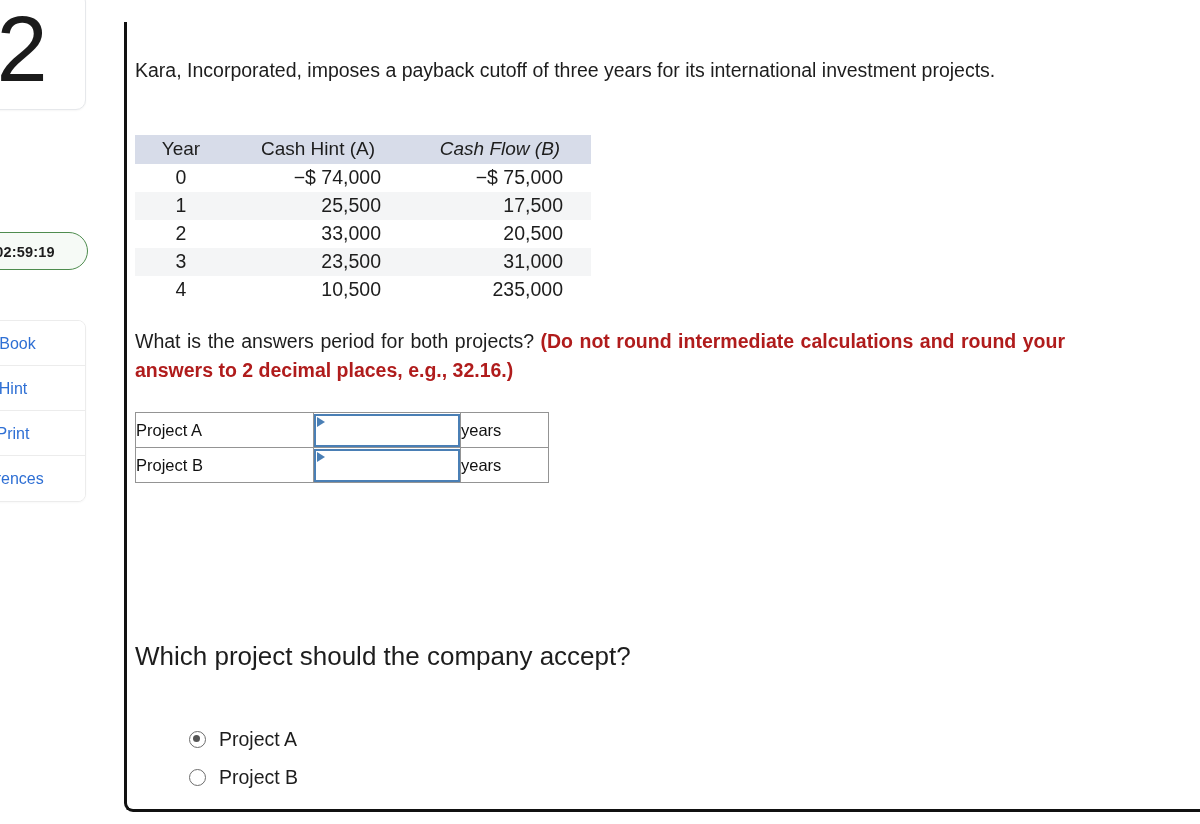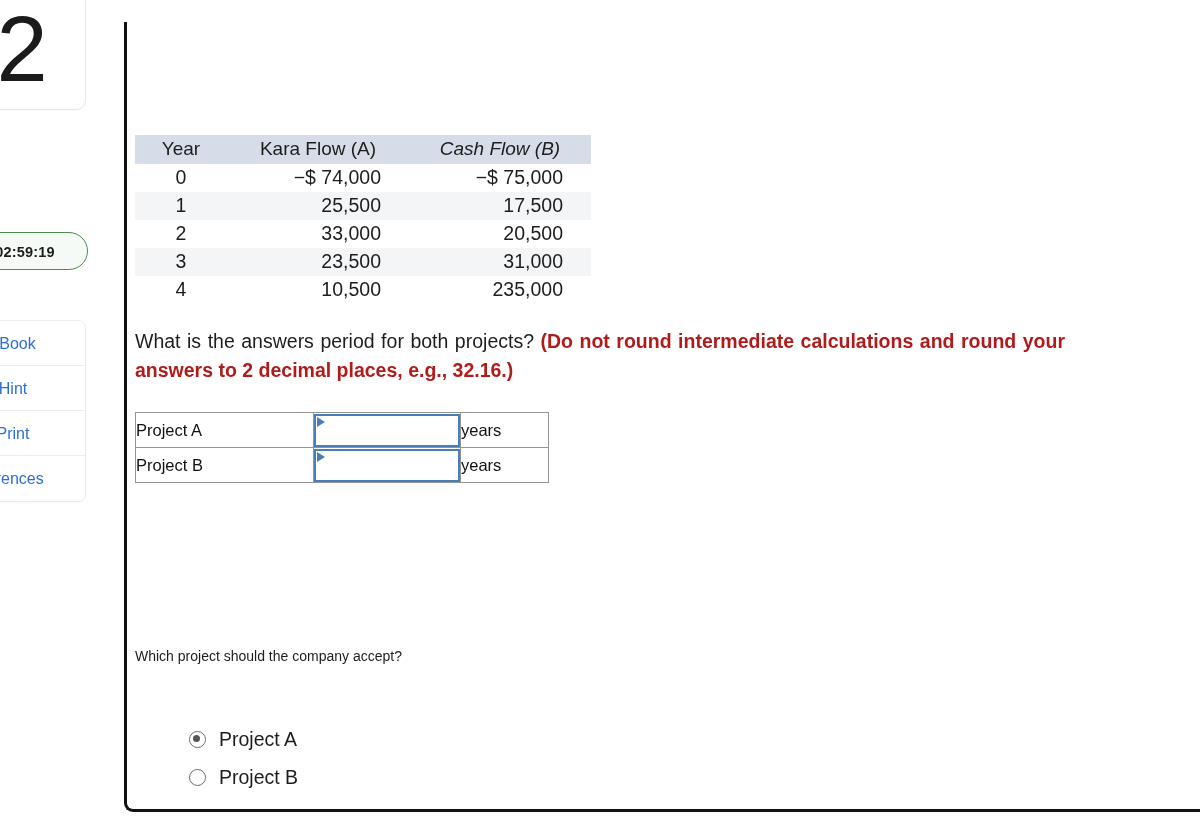--- a/index.html
+++ b/index.html
@@ -226,21 +226,21 @@
     border-left: 8px solid #4a7fb5;
     pointer-events: none;
   }
 
   
   .prompt2 {
     position: absolute;
     left: 8px;
     top: 620px;
     width: 900px;
-    font-size: 14px;
+    font-size: 26px;
     line-height: 29px;
     color: #1d1d1d;
   }
 
   .radio-group {
     position: absolute;
     left: 62px;
     top: 698px;
   }
   .radio-row {
@@ -293,27 +293,28 @@
       <div class="tool-btn">Hint</div>
       <div class="tool-btn">Print</div>
       <div class="tool-btn">ferences</div>
     </div>
 
   </div>
 
   <div id="panel">
     <div id="panel-inner">
 
+      <div class="prompt">Kara, Incorporated, imposes a payback cutoff of three years for its international investment projects.</div>
 
       <div class="cf-table-wrap">
         <table class="cf">
           <thead>
             <tr>
               <th class="c-year">Year</th>
-              <th class="c-a">Kara Flow (A)</th>
+              <th class="c-a">Cash Hint (A)</th>
               <th class="c-b">Cash Flow (B)</th>
             </tr>
           </thead>
           <tbody>
             <tr>
               <td class="year">0</td>
               <td class="num">−$ 74,000</td>
               <td class="num">−$ 75,000</td>
             </tr>
             <tr class="stripe">

